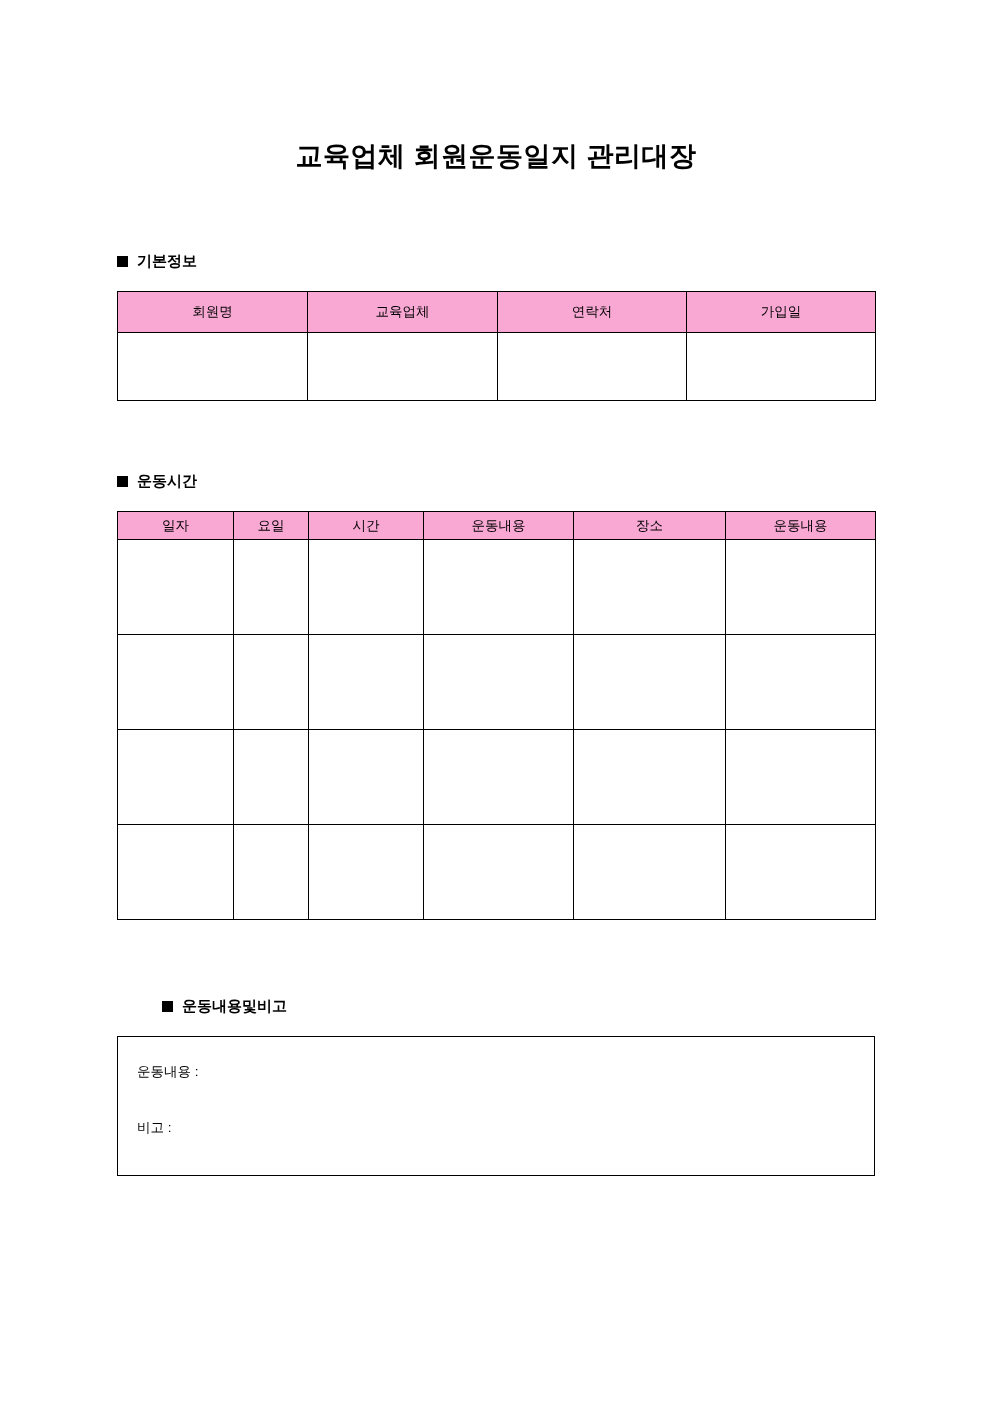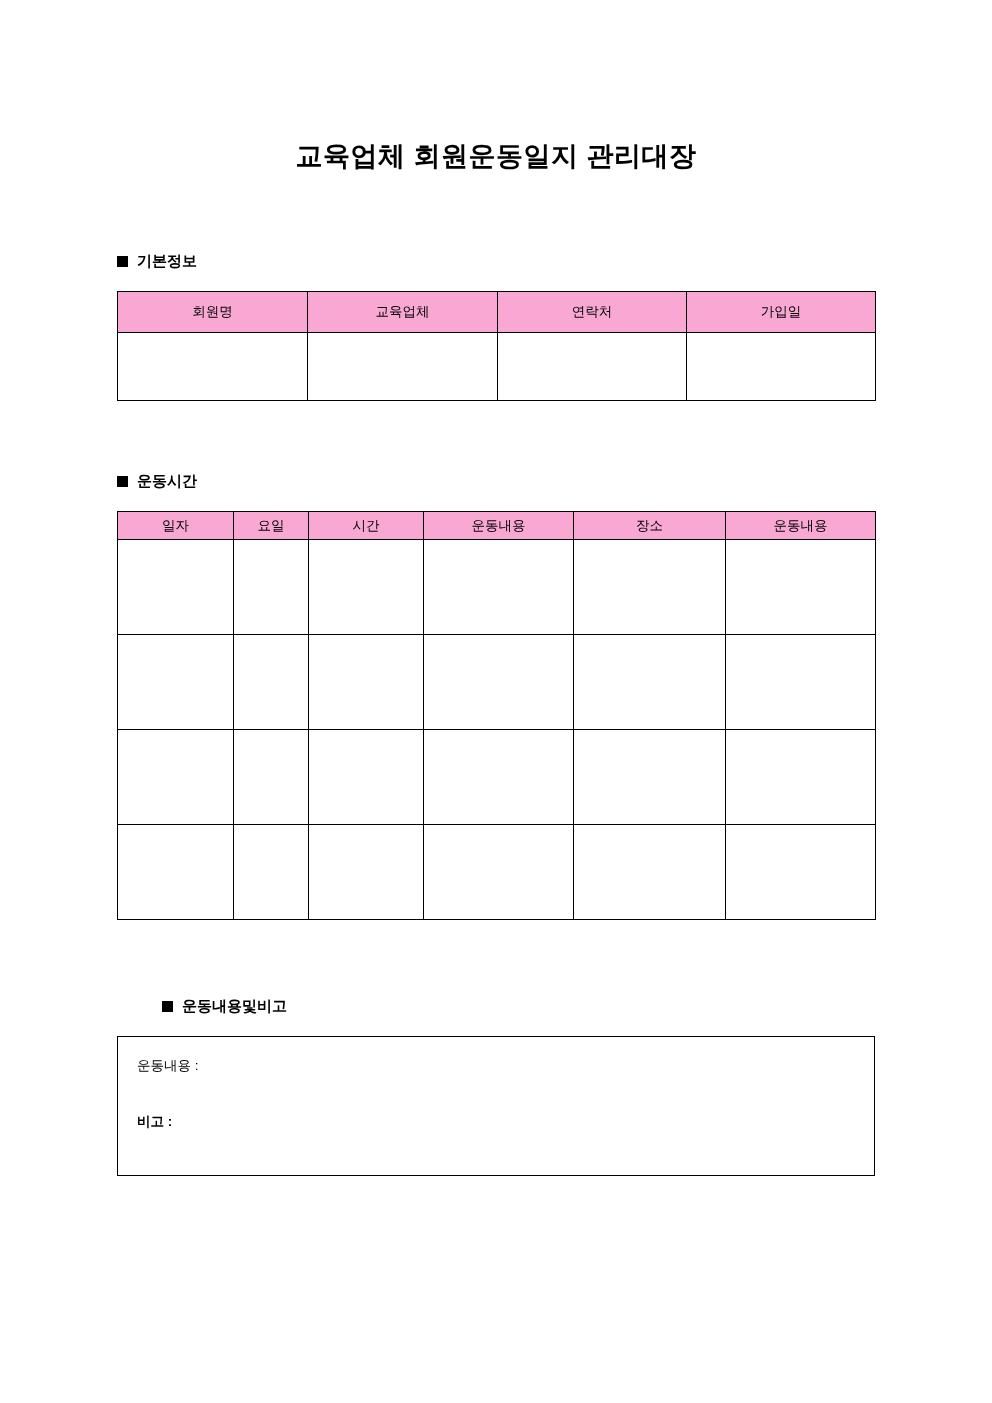--- a/index.html
+++ b/index.html
@@ -108,22 +108,22 @@
     border: 1px solid #000000;
     background: #ffffff;
   }
   .memo-line {
     position: absolute;
     left: 19px;
     font-size: 13.5px;
     line-height: 18px;
     white-space: pre;
   }
-  #memo-content { top: 20px; text-align: center; }
-  #memo-note    { top: 76px; font-weight: bold; }
+  #memo-content { top: 26px; text-align: center; }
+  #memo-note    { top: 82px; }
 </style>
 </head>
 <body>
 
 <div class="page">
 
   <div class="doc-title">교육업체 회원운동일지 관리대장</div>
 
   <div class="section-head" id="head-basic">
     <span class="bullet"></span>

